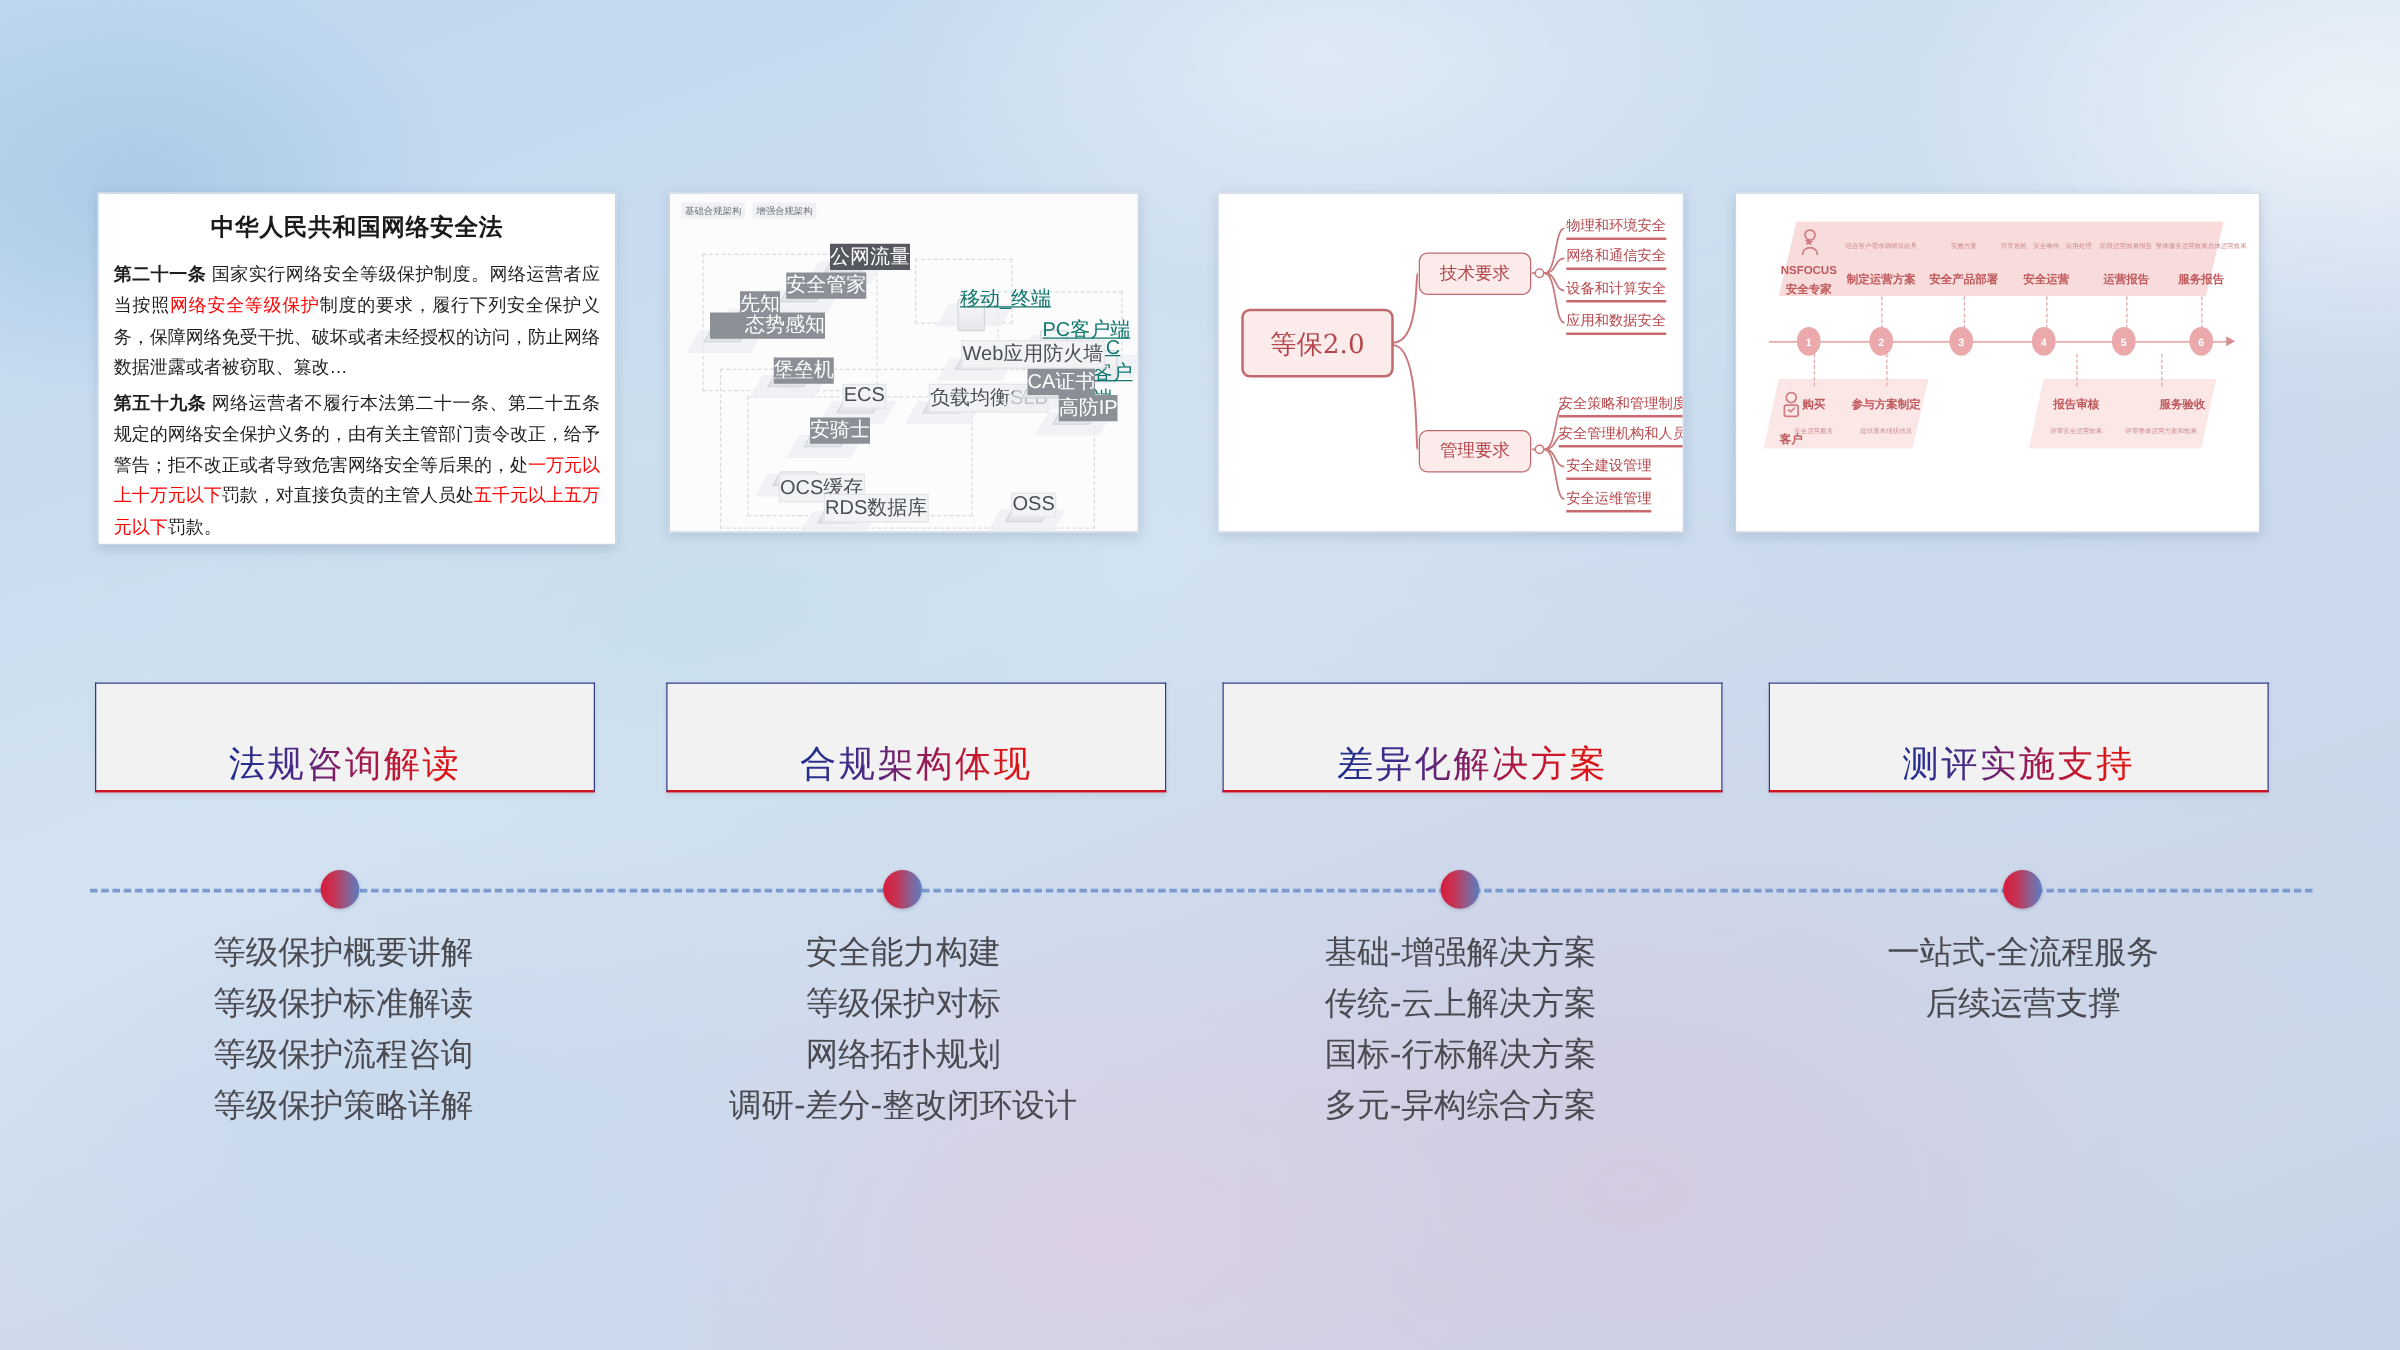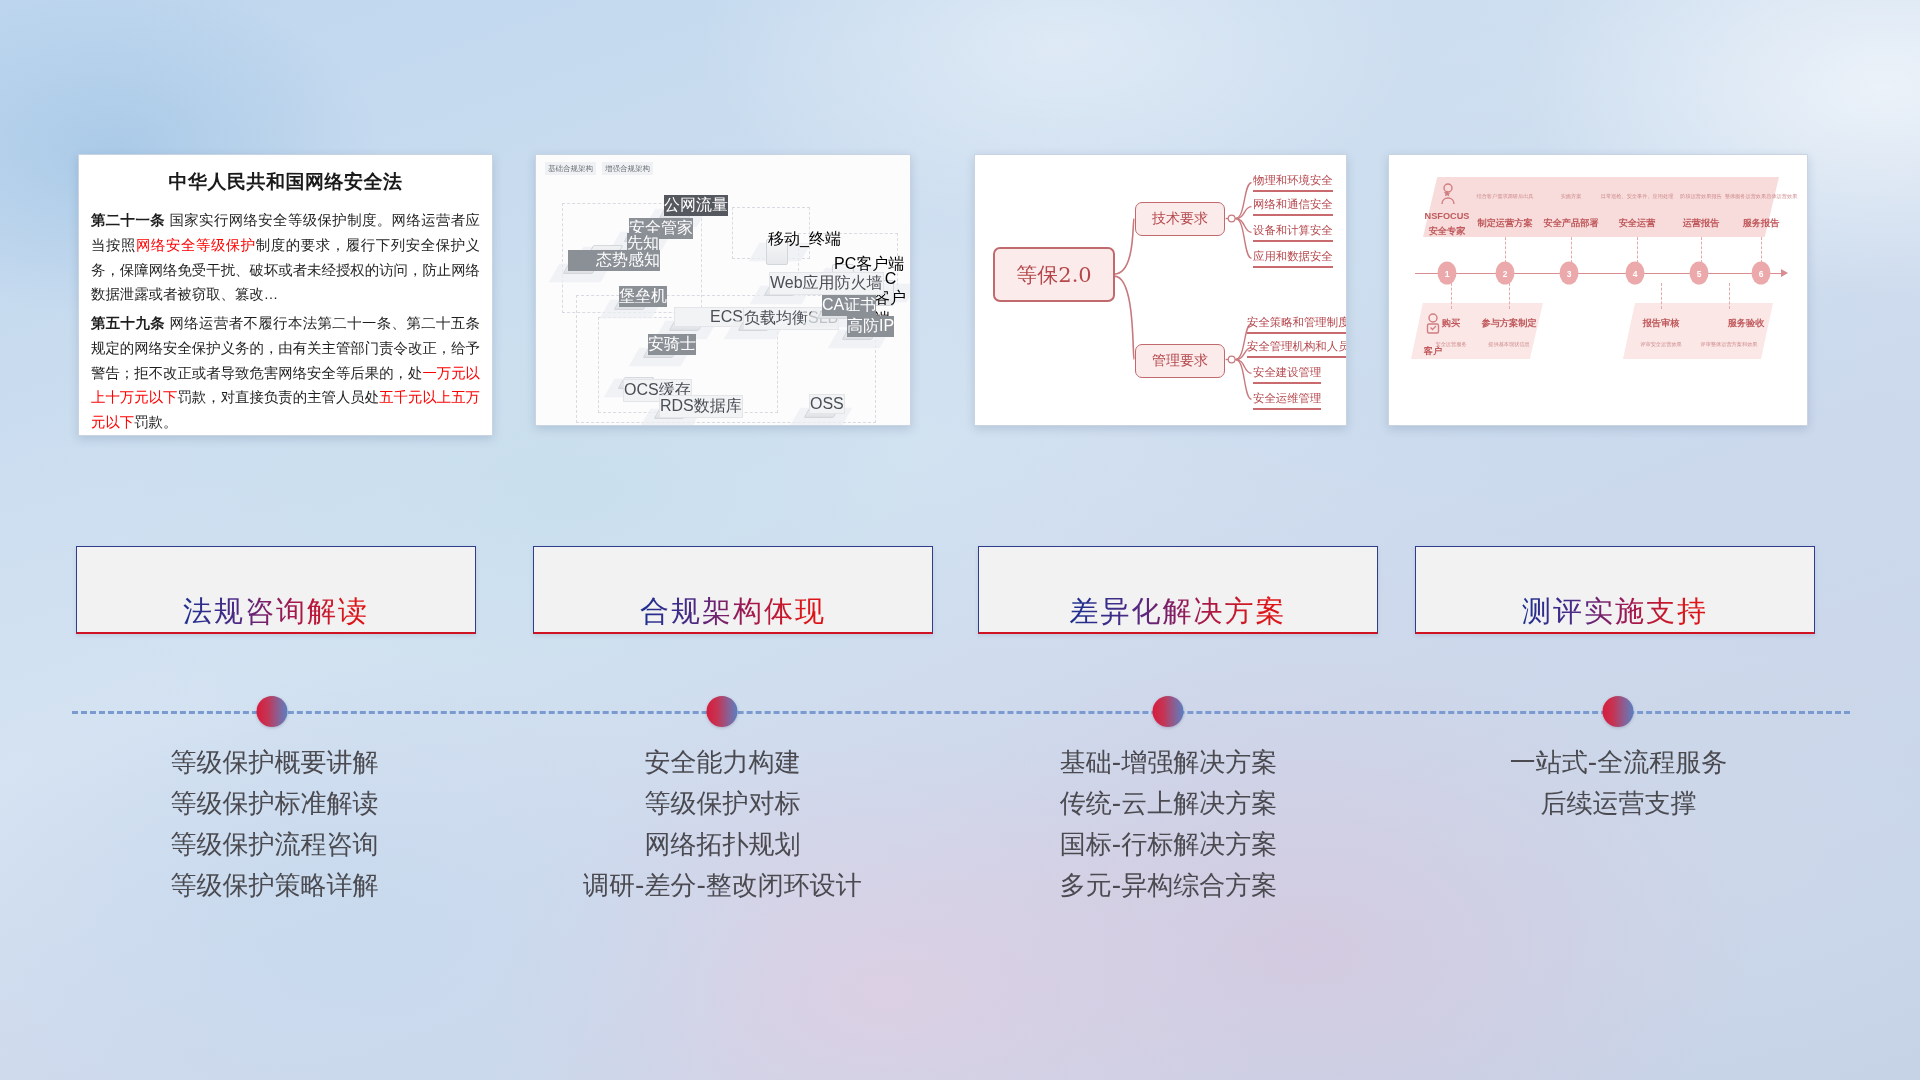--- a/index.html
+++ b/index.html
@@ -51,21 +51,21 @@
   .law-p .hl { color: #ff0000; }
 
   
   .arch { position: relative; width: 100%; height: 100%; background: #fcfcfd; }
   .arch-tabs { position: absolute; top: 7px; left: 9px; display: flex; gap: 6px; }
   .arch-tabs span { font-size: 7.5px; color: #6f737a; background: #eff1f4; padding: 1.5px 3px; }
   .arch-canvas { position: absolute; inset: 0; }
   .lbl.grey { background: #8b8f96; color: #fff; }
   .lbl.lite { background: #f2f3f5; color: #4a4e55; border: 1px solid #e3e5e9; }
   .lbl.dark { background: #55585e; color: #fff; }
-  .lbl.plain { background: transparent; color: #000000; }
+  .lbl.plain { background: transparent; color: #0f766e; text-decoration: underline; }
   .box3d {
     position: absolute; width: 30px; height: 16px;
     background: linear-gradient(180deg, #f3f4f6 0%, #dfe1e5 100%);
     border: 1px solid #cfd2d7;
     transform: skewX(-30deg) scaleY(.72);
     border-radius: 1px;
   }
   .srv {
     position: absolute; width: 22px; height: 26px;
     background: linear-gradient(180deg,#f6f7f8 0%, #e6e8eb 100%);
@@ -207,42 +207,42 @@
         <div class="dashregion" style="left:40px;  top:140px; width:300px; height:128px;"></div>
         <div class="dashregion" style="left:62px;  top:162px; width:180px; height:96px;"></div>
       <div class="plate" style="left: 114px; top: 48px;"></div>
           <div class="box3d" style="left: 126px; top: 50px;"></div>
           <div class="lbl dark" style="position: absolute; left: 128px; top: 40px;">公网流量</div>
           <div class="plate" style="left: 79px; top: 71px;"></div>
           <div class="box3d" style="left: 91px; top: 73px;"></div>
           <div class="lbl grey" style="position: absolute; left: 93px; top: 63px;">安全管家</div>
           <div class="plate" style="left: 42px; top: 86px;"></div>
           <div class="box3d" style="left: 54px; top: 88px;"></div>
-          <div class="lbl grey" style="position: absolute; left: 56px; top: 78px; margin-left: 35px;">先知</div>
+          <div class="lbl grey" style="position: absolute; left: 56px; top: 78px;">先知</div>
           <div class="plate" style="left: 18px; top: 103px;"></div>
           <div class="box3d" style="left: 30px; top: 105px;"></div>
           <div class="lbl grey" style="position: absolute; left: 32px; top: 95px; padding-left: 28px;">态势感知</div>
           <div class="plate" style="left: 69px; top: 139px;"></div>
           <div class="box3d" style="left: 81px; top: 141px;"></div>
           <div class="lbl grey" style="position: absolute; left: 83px; top: 131px;">堡垒机</div>
           <div class="plate" style="left: 218px; top: 82px;"></div>
           <div class="srv" style="left: 230px; top: 84px;"></div>
           <div class="lbl plain" style="position: absolute; left: 232px; top: 74px;">移动_终端</div>
           <div class="plate" style="left: 284px; top: 107px;"></div>
           <div class="srv" style="left: 296px; top: 109px;"></div>
           <div class="lbl plain" style="position: absolute; left: 298px; top: 99px;">PC客户端</div>
           <div class="plate" style="left: 324px; top: 123px;"></div>
           <div class="srv" style="left: 336px; top: 125px;"></div>
           <div class="lbl plain" style="position: absolute; left: 338px; top: 115px;">PC客户端</div>
           <div class="plate" style="left: 219px; top: 125px;"></div>
           <div class="box3d" style="left: 231px; top: 127px;"></div>
           <div class="lbl lite" style="position: absolute; left: 233px; top: 117px;">Web应用防火墙</div>
           <div class="plate" style="left: 124px; top: 160px;"></div>
           <div class="box3d" style="left: 136px; top: 162px;"></div>
-          <div class="lbl lite" style="position: absolute; left: 138px; top: 152px; padding-left: 35px;">ECS</div>
+          <div class="lbl lite" style="position: absolute; left: 138px; top: 152px;">ECS</div>
           <div class="plate" style="left: 193px; top: 160px;"></div>
           <div class="box3d" style="left: 205px; top: 162px;"></div>
           <div class="lbl lite" style="position: absolute; left: 207px; top: 152px;">负载均衡SLB</div>
           <div class="plate" style="left: 272px; top: 148px;"></div>
           <div class="box3d" style="left: 284px; top: 150px;"></div>
           <div class="lbl grey" style="position: absolute; left: 286px; top: 140px;">CA证书</div>
           <div class="plate" style="left: 297px; top: 169px;"></div>
           <div class="box3d" style="left: 309px; top: 171px;"></div>
           <div class="lbl grey" style="position: absolute; left: 311px; top: 161px;">高防IP</div>
           <div class="plate" style="left: 98px; top: 187px;"></div>

